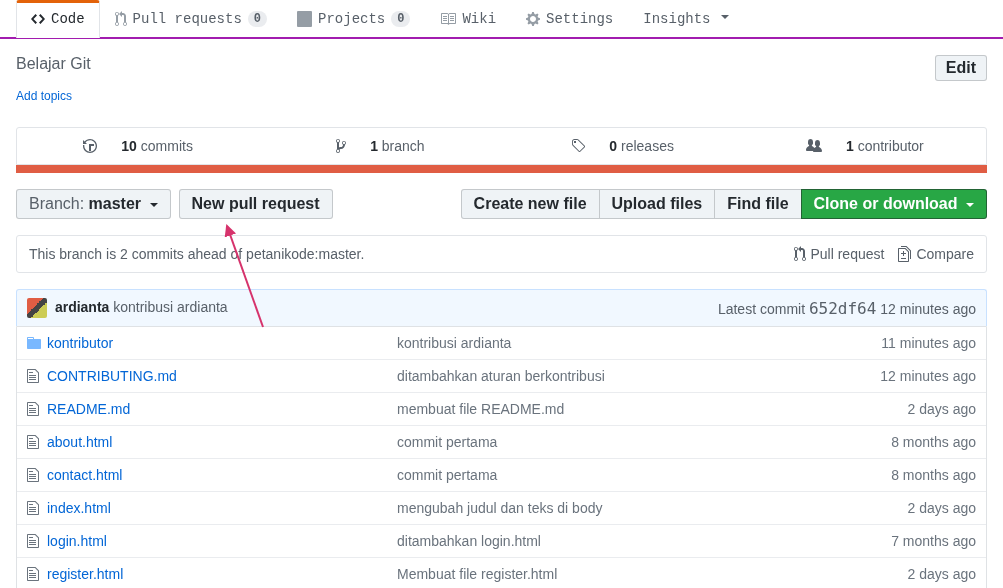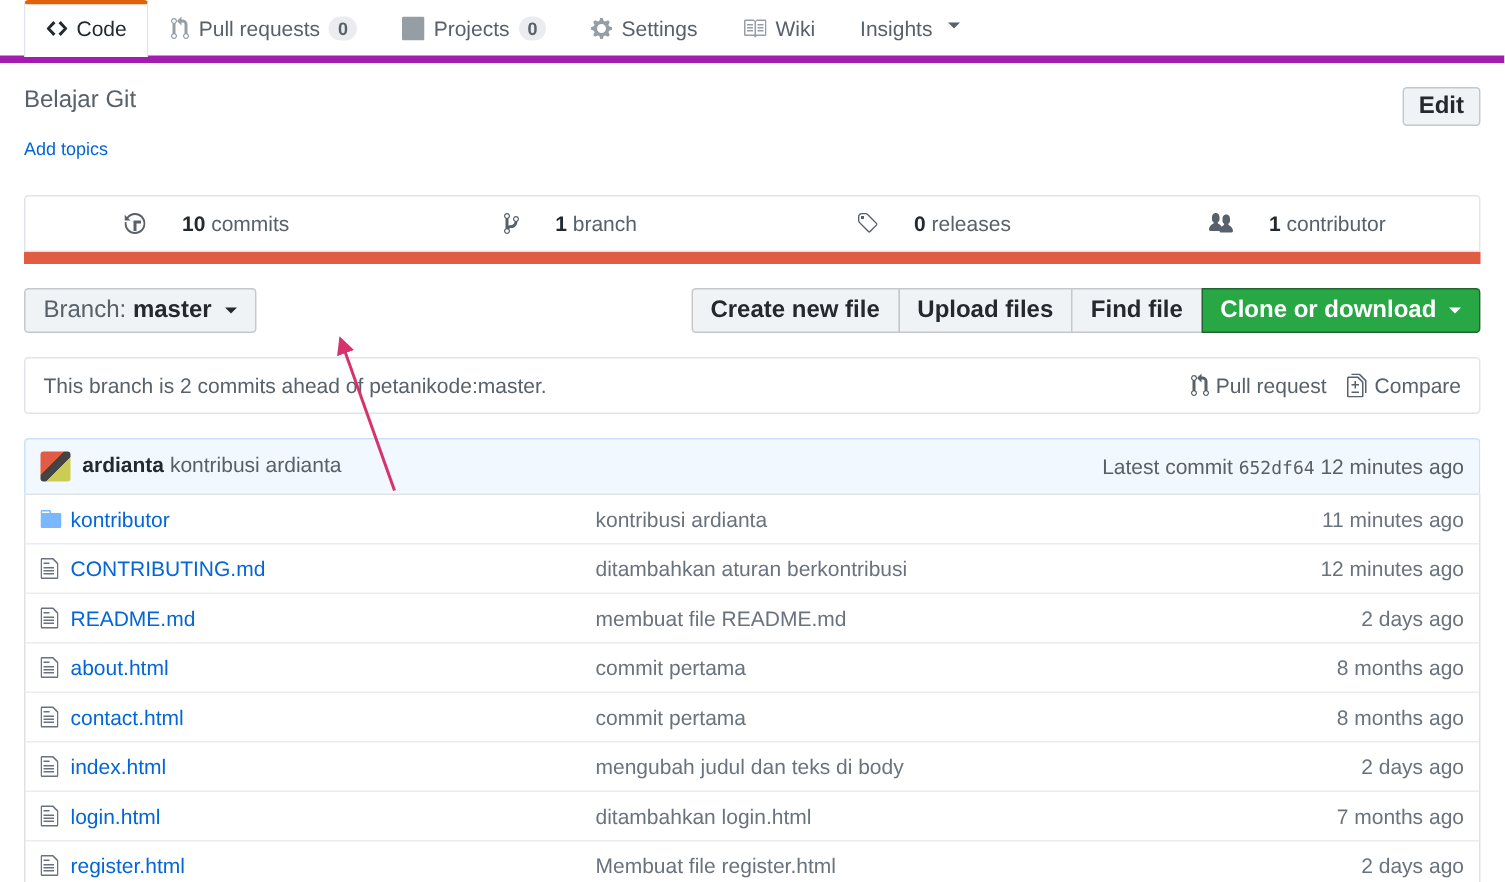--- a/index.html
+++ b/index.html
@@ -1,18 +1,18 @@
 <!DOCTYPE html>
 <html><head>
 <meta charset="utf-8">
 <style>
   * { box-sizing: border-box; margin: 0; padding: 0; }
   body { font-family: -apple-system, BlinkMacSystemFont, "Segoe UI", Helvetica, Arial, sans-serif; font-size: 14px; color: #24292e; background: #fff; width: 1003px; }
   
-  .tabnav { border-bottom: 5px solid #a21caf; display: flex; padding: 0 16px; }
+  .tabnav { border-bottom: 2px solid #a21caf; display: flex; padding: 0 16px; font-family: Liberation Mono, monospace; }
   .tabnav-tab { padding: 10px 14px; color: #586069; display: flex; align-items: center; gap: 6px; cursor: pointer; border: 1px solid transparent; border-bottom: none; }
   .tabnav-tab.selected { background: #fff; border: 1px solid #e1e4e8; border-top: 3px solid #e36209; border-bottom: none; border-radius: 3px 3px 0 0; color: #24292e; margin-bottom: -1px; padding-top: 7px; }
   .tabnav-tab .icon { color: #959da5; }
   .tabnav-tab.selected .icon { color: #24292e; }
   .counter { background: #eaecef; color: #586069; font-size: 12px; padding: 1px 6px; border-radius: 8px; font-weight: 600; }
   .caret { display: inline-block; width: 0; height: 0; border: 4px solid transparent; border-top-color: currentColor; margin-left: 4px; vertical-align: -2px; }
   
   .repo-header { padding: 16px; }
   .repo-desc-row { display: flex; justify-content: space-between; align-items: flex-start; margin-bottom: 6px; }
   .repo-desc { color: #586069; font-size: 16px; }
@@ -34,21 +34,21 @@
   .btn-primary { background: #28a745; color: #fff; border-color: rgba(27,31,35,.5); }
   .branch-btn .pre { color: #586069; font-weight: 400; }
   
   .compare-bar { margin: 0 16px; border: 1px solid #e1e4e8; border-radius: 3px; padding: 10px 12px; color: #586069; display: flex; justify-content: space-between; align-items: center; }
   .compare-actions { display: flex; gap: 14px; }
   .compare-actions a { color: #586069; cursor: pointer; display: flex; align-items: center; gap: 4px; }
   
   .commit-tease { margin: 16px 16px 0; background: #f1f8ff; border: 1px solid #c8e1ff; border-bottom: none; padding: 8px 10px; display: flex; justify-content: space-between; align-items: center; color: #586069; border-radius: 3px 3px 0 0; }
   .avatar { width: 20px; height: 20px; background: linear-gradient(135deg,#e05d44 40%,#444 40%,#444 60%,#cc5 60%); border-radius: 2px; display: inline-block; vertical-align: middle; margin-right: 4px; }
   .author { font-weight: 600; color: #24292e; }
-  .sha { font-family: SFMono-Regular, Consolas, monospace; font-size: 12px; }
+  .sha { font-family: SFMono-Regular, Consolas, monospace; font-size: 16px; }
   
   .file-list { margin: 0 16px; border: 1px solid #dfe2e5; border-radius: 0 0 3px 3px; }
   .file-row { display: flex; padding: 8px 10px; border-top: 1px solid #eaecef; align-items: flex-end; }
   .file-row:first-child { border-top: none; }
   .file-icon { width: 20px; color: #6a737d; flex-shrink: 0; }
   .file-icon.folder { color: #79b8ff; }
   .file-name { width: 350px; }
   .file-name a { color: #0366d6; text-decoration: none; cursor: pointer; }
   .file-msg { flex: 1; color: #6a737d; }
   .file-age { color: #6a737d; text-align: right; }
@@ -75,30 +75,30 @@
     <span class="counter">0</span>
   </div>
   <div class="tabnav-tab">
     <span class="icon"><svg width="15" height="16" viewBox="0 0 15 16">
           <path fill="currentColor" d="M10 12h3V2h-3v10zm-4-2h3V2H6v8zm-4 4h3V2H2v12zm-1 1h13V1H1v14zM14 0H1a1 1 0 0 0-1 1v14a1 1 0 0 0 1 1h13a1 1 0 0 0 1-1V1a1 1 0 0 0-1-1z"></path>
         </svg></span>
     <span>Projects</span>
     <span class="counter">0</span>
   </div>
   <div class="tabnav-tab">
+    <span class="icon"><svg width="16" height="16" viewBox="0 0 16 16">
+          <path fill="currentColor" d="M3 5h4v1H3V5zm0 3h4V7H3v1zm0 2h4V9H3v1zm11-5h-4v1h4V5zm0 2h-4v1h4V7zm0 2h-4v1h4V9zm2-6v9c0 .55-.45 1-1 1H9.5l-1 1-1-1H2c-.55 0-1-.45-1-1V3c0-.55.45-1 1-1h5.5l1 1 1-1H15c.55 0 1 .45 1 1zm-8 .5L7.5 3H2v9h6V3.5zm7-.5H9.5l-.5.5V12h6V3z"></path>
+        </svg></span>
+    <span>Wiki</span>
+  </div>
+  <div class="tabnav-tab">
     <span class="icon"><svg width="14" height="16" viewBox="0 0 14 16">
           <path fill="currentColor" d="M14 8.77v-1.6l-1.94-.64-.45-1.09.88-1.84-1.13-1.13-1.81.91-1.09-.45-.69-1.92h-1.6l-.63 1.94-1.11.45-1.84-.88-1.13 1.13.91 1.81-.45 1.09L0 7.23v1.59l1.94.64.45 1.09-.88 1.84 1.13 1.13 1.81-.91 1.09.45.69 1.92h1.59l.63-1.94 1.11-.45 1.84.88 1.13-1.13-.92-1.81.47-1.09L14 8.75v.02zM7 11c-1.66 0-3-1.35-3-3s1.34-3 3-3 3 1.35 3 3-1.34 3-3 3z"></path>
         </svg></span>
     <span>Settings</span>
-  </div>
-  <div class="tabnav-tab">
-    <span class="icon"><svg width="16" height="16" viewBox="0 0 16 16">
-          <path fill="currentColor" d="M3 5h4v1H3V5zm0 3h4V7H3v1zm0 2h4V9H3v1zm11-5h-4v1h4V5zm0 2h-4v1h4V7zm0 2h-4v1h4V9zm2-6v9c0 .55-.45 1-1 1H9.5l-1 1-1-1H2c-.55 0-1-.45-1-1V3c0-.55.45-1 1-1h5.5l1 1 1-1H15c.55 0 1 .45 1 1zm-8 .5L7.5 3H2v9h6V3.5zm7-.5H9.5l-.5.5V12h6V3z"></path>
-        </svg></span>
-    <span>Wiki</span>
   </div>
   <div class="tabnav-tab">
     <span>Insights</span>
     <span class="caret"></span>
   </div>
 </nav>
 
 <div class="repo-header">
   <div class="repo-desc-row">
     <span class="repo-desc">Belajar Git</span>
@@ -135,20 +135,21 @@
 </div>
 <div class="lang-bar"></div>
 
 <div class="file-nav">
   <div class="file-nav-left">
     <button class="btn branch-btn">
       <span class="pre">Branch:</span>
       <b>master</b>
       <span class="caret"></span>
     </button>
+    <button class="btn">New pull request</button>
   </div>
   <div class="file-nav-right">
     <button class="btn">Create new file</button>
     <button class="btn">Upload files</button>
     <button class="btn">Find file</button>
     <button class="btn btn-primary">
       <span>Clone or download</span>
       <span class="caret" style="border-top-color:#fff"></span>
     </button>
   </div>

